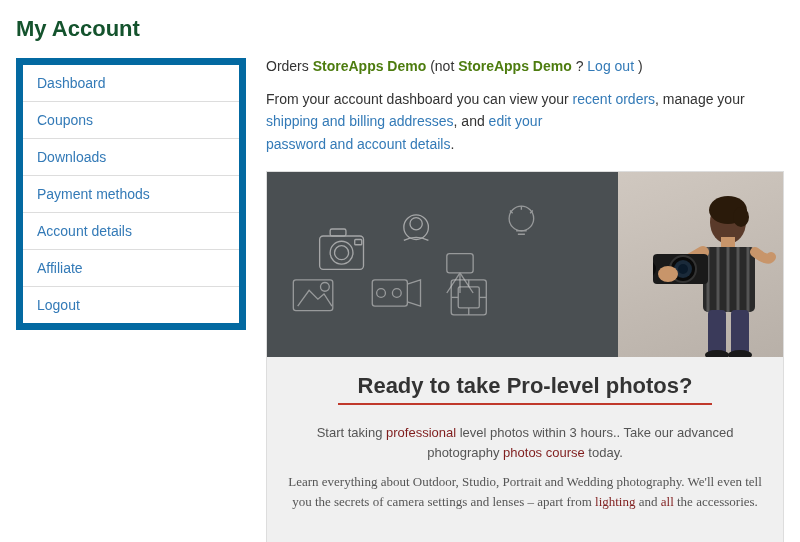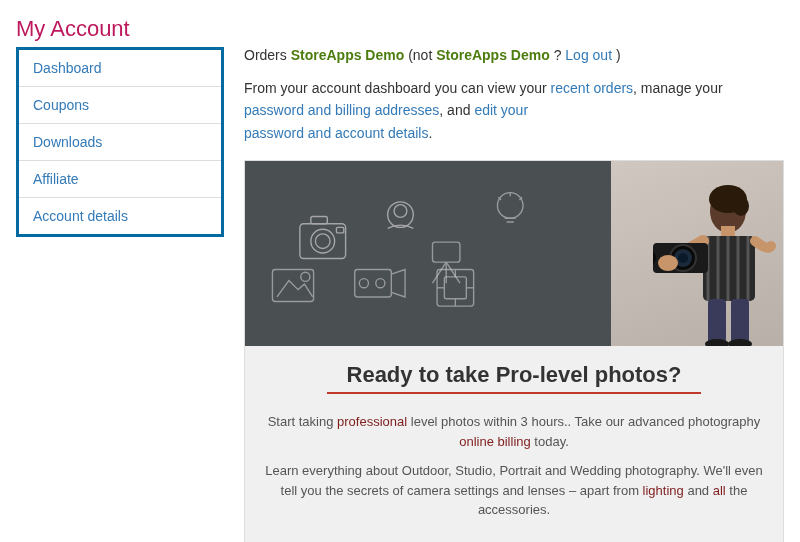--- a/index.html
+++ b/index.html
@@ -5,33 +5,33 @@
     * { box-sizing: border-box; margin: 0; padding: 0; }
     body {
       font-family: Arial, sans-serif;
       font-size: 14px;
       background: #fff;
       color: #333;
       padding: 16px;
     }
     h1.page-title {
       font-size: 22px;
-      font-weight: normal;
-      color: #be185d;
-      margin-bottom: 5px;
+      font-weight: bold;
+      color: #14532d;
+      margin-bottom: 16px;
     }
     .layout {
       display: flex;
       gap: 20px;
       align-items: flex-start;
     }
     .sidebar {
-      width: 208px;
+      width: 230px;
       flex-shrink: 0;
-      border: 3px solid #0369a1;
+      border: 7px solid #0369a1;
     }
     .sidebar-item {
       display: block;
       padding: 10px 14px;
       color: #337ab7;
       text-decoration: none;
       border-bottom: 1px solid #ddd;
       cursor: pointer;
       font-size: 14px;
     }
@@ -139,57 +139,60 @@
       margin-bottom: 10px;
       padding: 0 20px;
       line-height: 1.5;
     }
     .promo-desc {
       font-size: 13px;
       color: #555;
       margin-bottom: 0;
       padding: 0 20px;
       line-height: 1.5;
+      font-family: Liberation Serif, serif;
     }
     .promo-desc a, .promo-subtitle a {
       color: #7f1d1d;
       text-decoration: none;
     }
   </style>
 </head>
 <body>
 
 <h1 class="page-title">My Account</h1>
 
 <div class="layout">
 
   <nav class="sidebar">
     <a class="sidebar-item">Dashboard</a>
     <a class="sidebar-item">Coupons</a>
     <a class="sidebar-item">Downloads</a>
+    <a class="sidebar-item">Payment methods</a>
+    <a class="sidebar-item">Account details</a>
     <a class="sidebar-item">Affiliate</a>
-    <a class="sidebar-item">Account details</a>
+    <a class="sidebar-item">Logout</a>
   </nav>
 
   <div class="main-content">
 
     <p class="hello-text">
       <span>Orders </span>
       <strong>StoreApps Demo</strong>
       <span> (not </span>
       <a href="#"><strong>StoreApps Demo</strong></a>
       <span>? </span>
       <a href="#">Log out</a>
       <span>)</span>
     </p>
 
     <p class="description-text">
       From your account dashboard you can view your
       <a href="#">recent orders</a>,
-      manage your <a href="#">password and billing addresses</a>,
+      manage your <a href="#">shipping and billing addresses</a>,
       and <a href="#">edit your<br>password and account details</a>.
     </p>
 
     <div class="promo-card">
       
       <div class="promo-image">
         <div class="chalkboard"></div>
         <div class="light-bg"></div>
 
         <div class="chalk-drawings">
@@ -283,21 +286,21 @@
           </svg>
         </div>
       </div>
 
       
       <div class="promo-title-wrapper">
         <span class="promo-title">Ready to take Pro-level photos?</span>
       </div>
 
       <p class="promo-subtitle">
-        Start taking <a href="#">professional</a> level photos within 3 hours.. Take our advanced photography <a href="#">online billing</a> today.
+        Start taking <a href="#">professional</a> level photos within 3 hours.. Take our advanced photography <a href="#">photos course</a> today.
       </p>
 
       <p class="promo-desc">
         Learn everything about Outdoor, Studio, Portrait and Wedding photography. We'll even tell you the secrets of camera settings and lenses – apart from <a href="#">lighting</a> and <a href="#">all</a> the accessories.
       </p>
 
       
       <br>
       
     </div>

